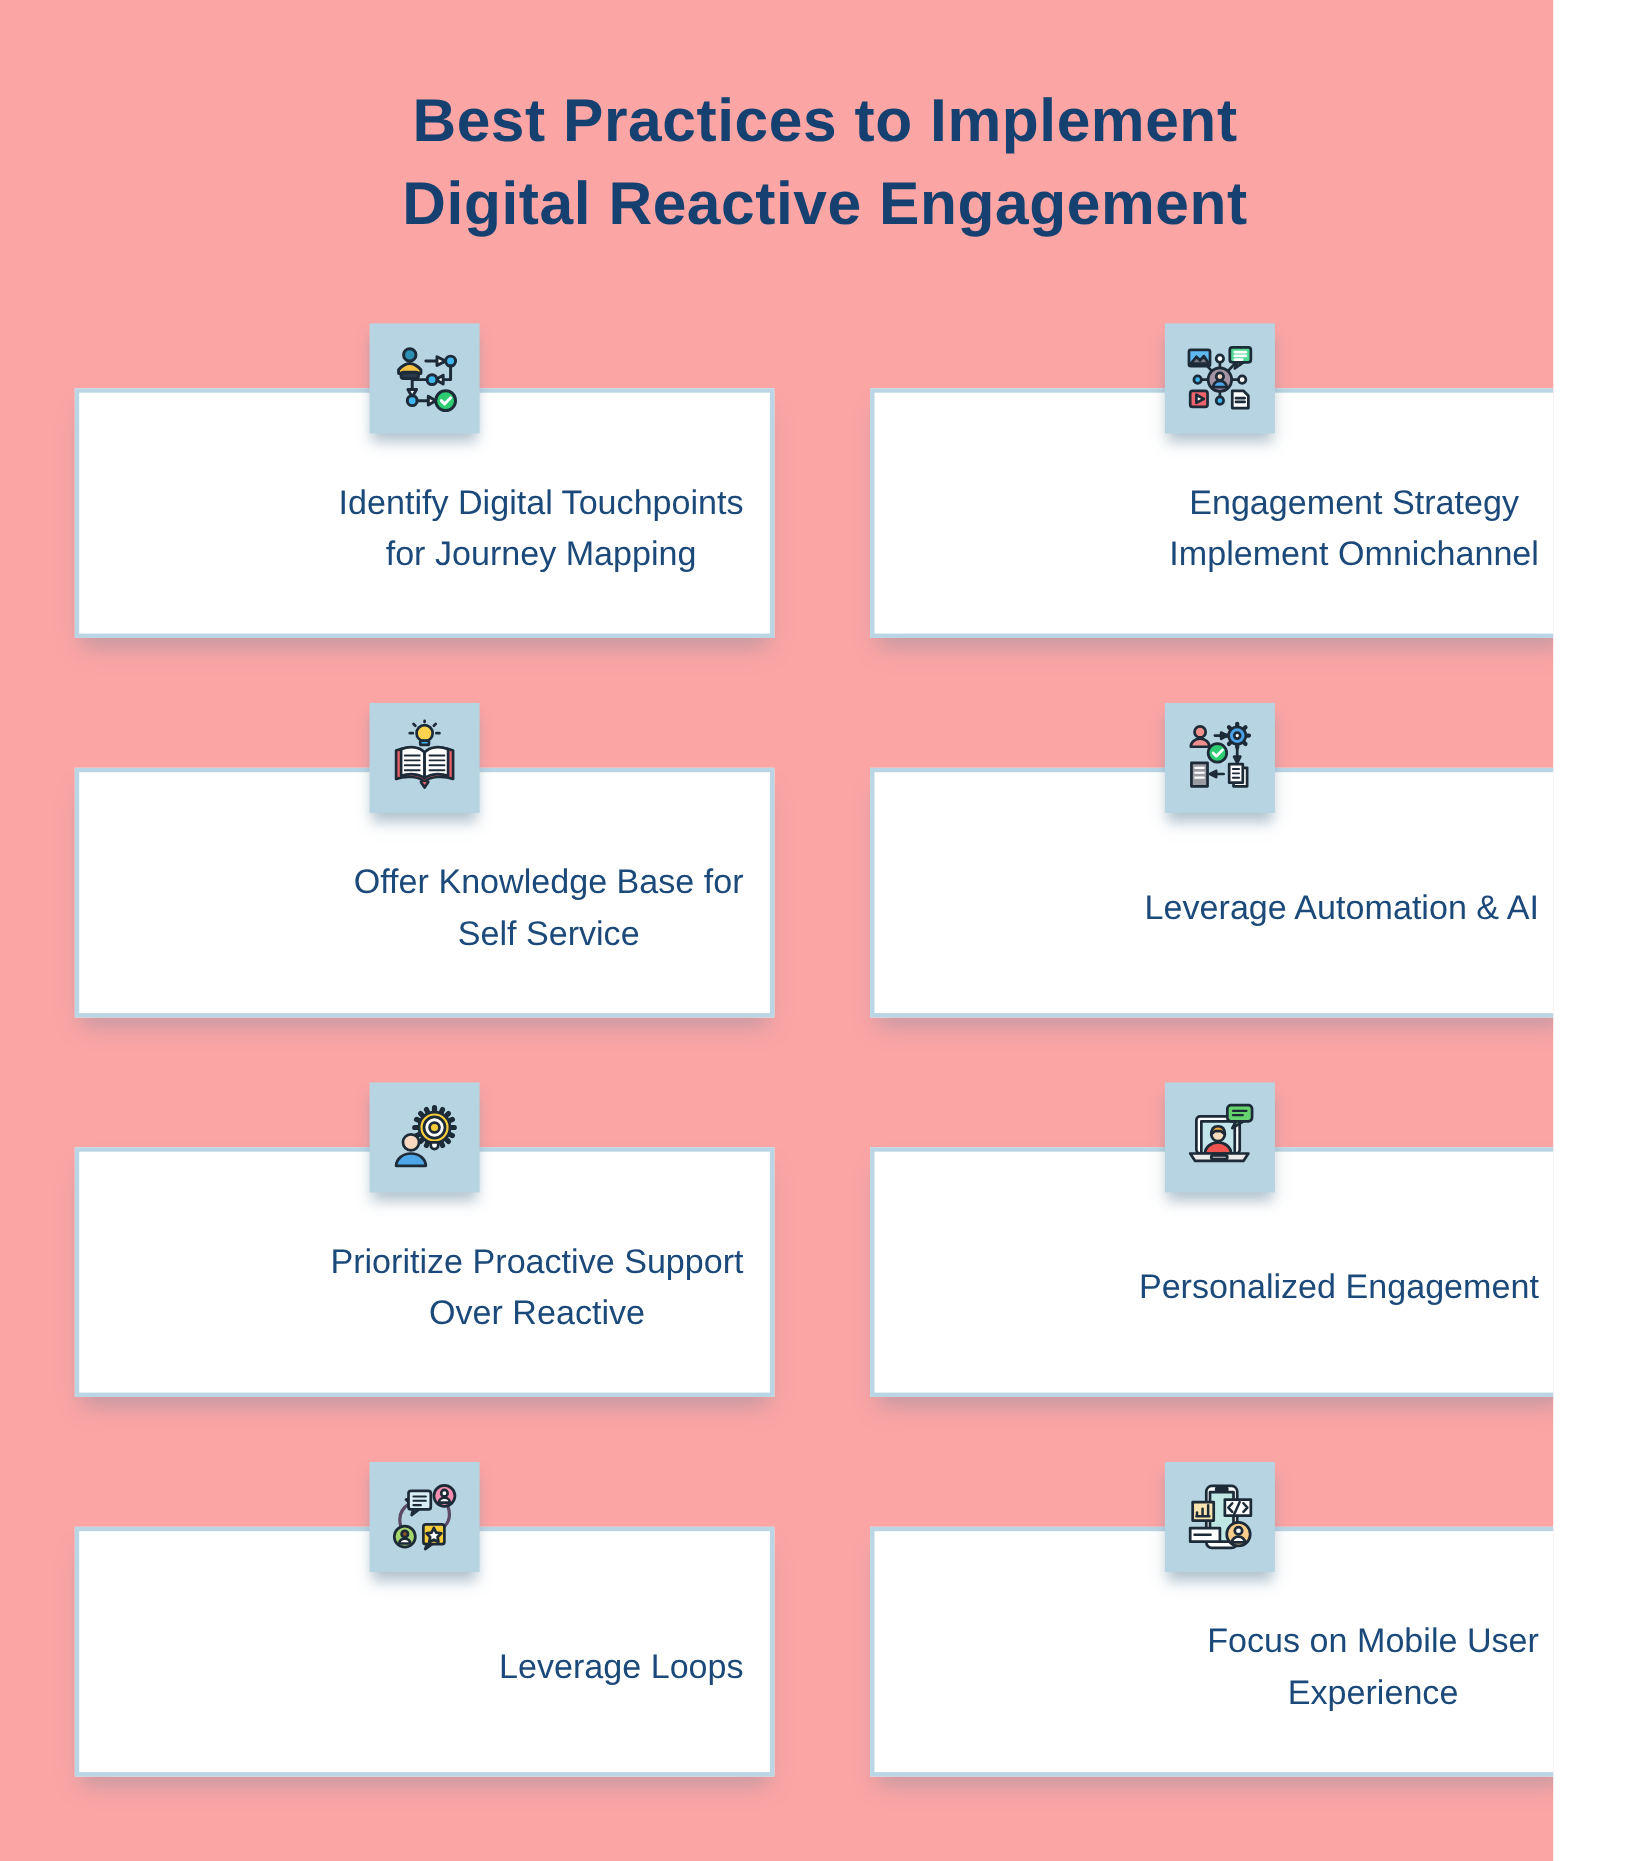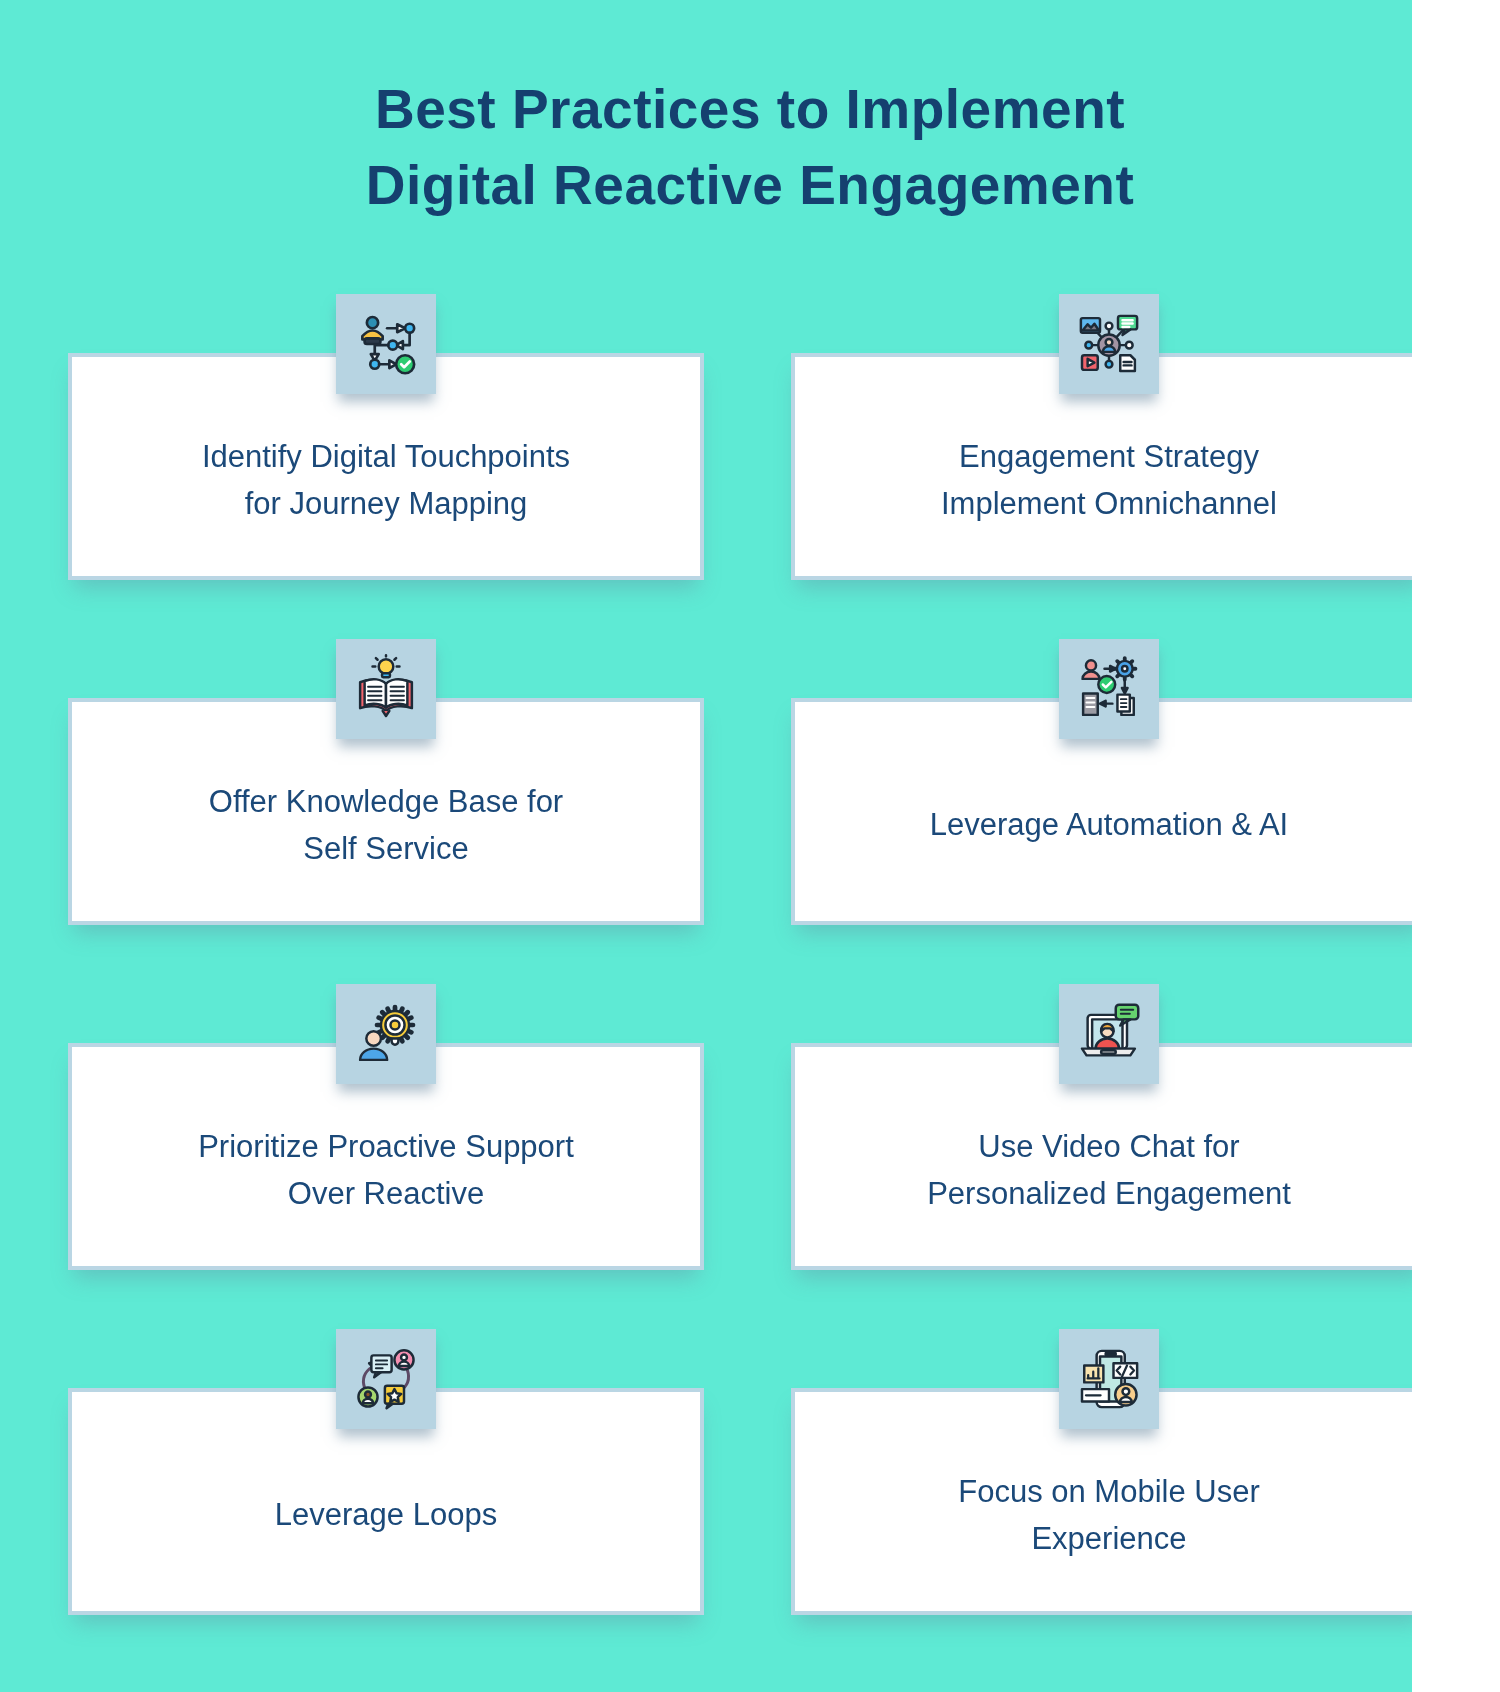--- a/index.html
+++ b/index.html
@@ -1,19 +1,19 @@
 <!DOCTYPE html>
 <html><head>
 <meta charset="utf-8">
 <style>
   html,body{margin:0;padding:0;}
   .page{
     position:relative;
     width:1412px;height:1692px;
-    background:#5eead4;
+    background:#fca5a5;
     font-family:"Liberation Sans",sans-serif;
     overflow:hidden;
   }
   .title{
     position:absolute;top:72px;left:0;width:1500px;
     text-align:center;
     font-size:55px;font-weight:700;
     color:#15406F;
     line-height:1.38;
     letter-spacing:.5px;
@@ -33,21 +33,21 @@
     display:flex;align-items:center;justify-content:center;
     box-shadow:0 10px 12px -2px rgba(100,134,158,.5);
     z-index:2;
   }
   .card{
     box-sizing:border-box;
     height:227px;
     background:#FFFFFF;
     border:4px solid #BAD6E4;
     box-shadow:0 14px 20px -6px rgba(100,134,158,.38);
-    display:flex;align-items:center;justify-content:center;
+    display:flex;align-items:center;justify-content:flex-end;
     text-align:center;
     padding:52px 24px 24px 24px;
   }
   .card-text{
     font-size:31px;
     font-weight:500;
     color:#1B4979;
     line-height:1.5;
   }
   svg{display:block;}
@@ -217,21 +217,20 @@
             <path d="M8 45 h47 l-4 6 h-39 z" fill="#ECECEC"></path>
             <rect x="25" y="46.5" width="13" height="3" rx="1.5" fill="#C9C9C9"></rect>
             <rect x="38" y="6" width="20" height="13" rx="3" fill="#66D36E"></rect>
             <path d="M45 19 l-3 5.5 9 -5.5 z" fill="#66D36E"></path>
             <path d="M42.5 10.5 h11 M42.5 14 h8" stroke="#1D2B38" stroke-width="1.8" fill="none"></path>
           </g>
         </svg>
       </div>
       <div class="card">
         <div class="card-text">
-          <div>Use Video Chat for</div>
           <div>Personalized Engagement</div>
         </div>
       </div>
     </div>
 
     <div class="cell">
       <div class="icon-tile">
         <svg width="72" height="72" viewBox="0 0 64 64">
           <g stroke="#1D2B38" stroke-width="2.2" stroke-linecap="round" stroke-linejoin="round">
             <path d="M13 40 q-4 -12 7 -19" fill="none" stroke="#5D4A66" stroke-width="2.6"></path>

